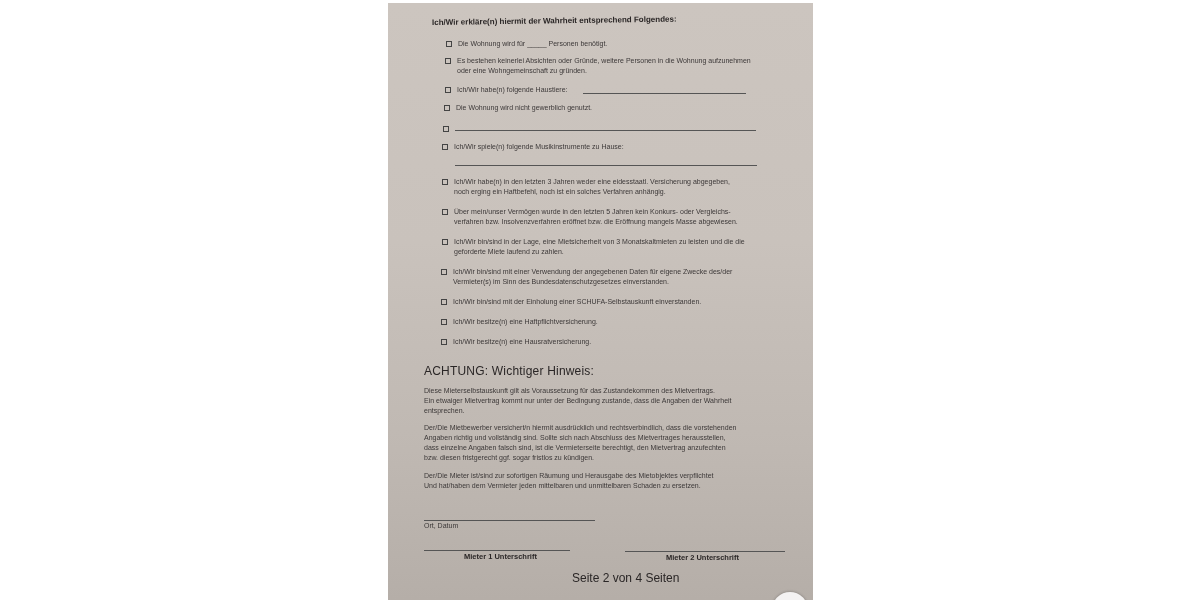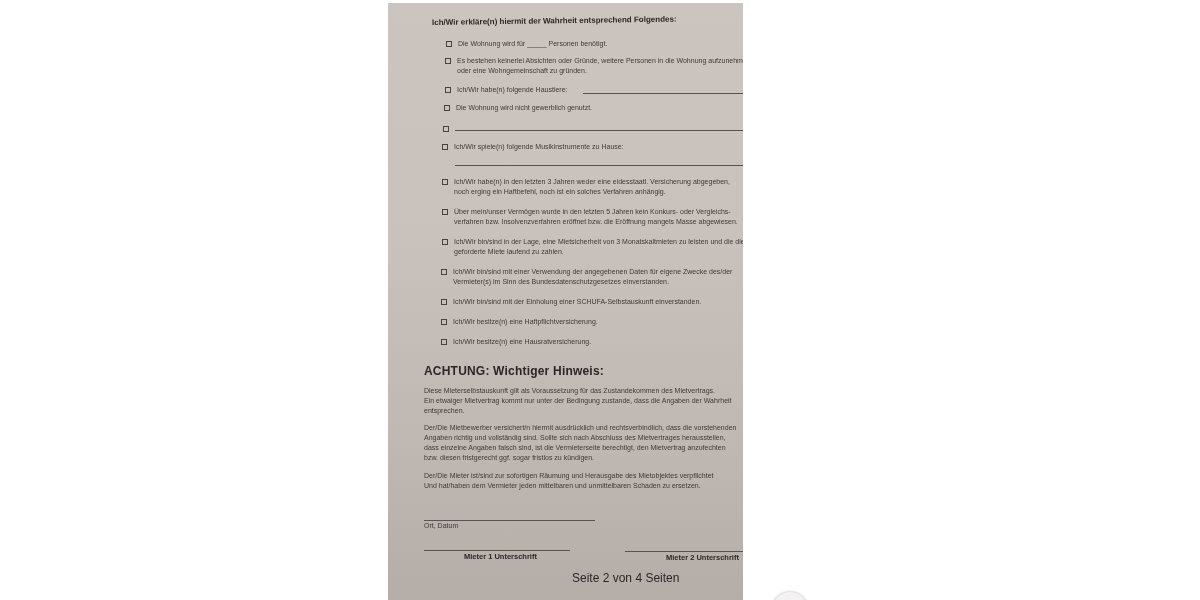--- a/index.html
+++ b/index.html
@@ -1,24 +1,24 @@
 <!DOCTYPE html>
 <html><head>
 <meta charset="utf-8">
 <style>
   html, body { margin:0; padding:0; }
   body { width:1200px; height:600px; background:#ffffff; position:relative; overflow:hidden; font-family:"Liberation Sans", sans-serif; }
-  .photo { position:absolute; left:388px; top:3px; width:355px; height:597px;
+  .photo { position:absolute; left:388px; top:3px; width:425px; height:597px;
     background: linear-gradient(180deg, #ccc5bf 0%, #c9c2bc 40%, #bfb8b2 75%, #b5aea8 100%); overflow:hidden; }
   .doc { position:absolute; left:0; top:0; width:425px; height:597px; color:#3a3636; }
   .title { position:absolute; left:44px; top:15px; font-size:8px; font-weight:bold; color:#2a2626; transform:rotate(-0.8deg); transform-origin:left; }
   .item { position:absolute; font-size:7px; line-height:10px; color:#3c3838; }
   .item .cb { position:absolute; left:-12px; top:2px; width:4px; height:4px; border:1px solid #444; }
   .line { position:absolute; border-top:1px solid #555; }
-  .h2 { position:absolute; left:36px; top:361px; font-size:12px; font-weight:bold; color:#2a2626; letter-spacing:0.2px; }
+  .h2 { position:absolute; left:36px; top:361px; font-size:12px; font-weight:normal; color:#2a2626; letter-spacing:0.2px; }
   .para { position:absolute; left:36px; font-size:7px; line-height:10px; color:#3c3838; width:370px; }
   .sig { position:absolute; font-size:7.5px; font-weight:bold; color:#2a2626;padding-left:12px; }
   .small { position:absolute; font-size:7px; color:#3c3838; }
   .footer { position:absolute; left:184px; top:568px; font-size:12px; color:#2a2626; }
   .fab { position:absolute; left:772px; top:592px; width:36px; height:36px; border-radius:50%; background:#f4f2f2; box-shadow:0 0 3px rgba(0,0,0,0.3); }
 </style>
 </head>
 <body>
 
 <div class="photo">

